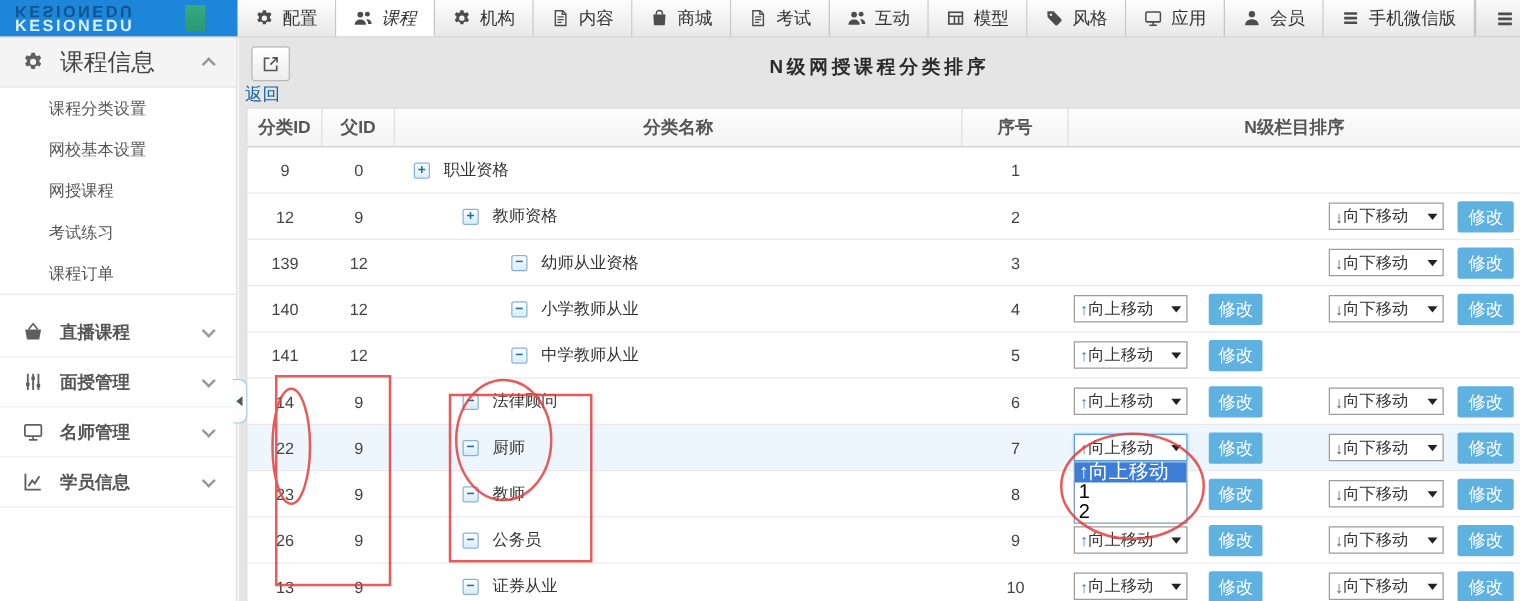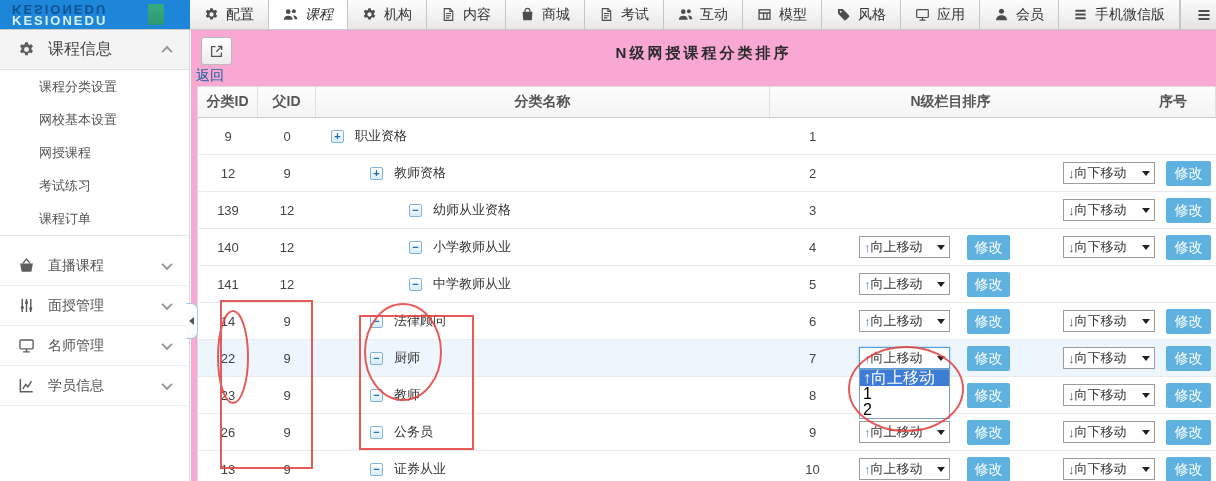--- a/index.html
+++ b/index.html
@@ -22,38 +22,38 @@
   .nav-item .ico svg { width:15px; height:15px; color:#4d4d4d; }
   .nav-more { margin-left:auto; flex:0 0 auto; display:flex; align-items:center; padding:0 15px;
               border-left:1px solid #c6c6c6; cursor:pointer; }
   .nav-more .ico svg { width:16px; height:16px; color:#4d4d4d; }
   .ico { display:inline-flex; align-items:center; }
 
   
   .sidebar { position:absolute; top:30px; left:0; bottom:0; width:190px; background:#fff;
              border-right:1px solid #d9d9d9; z-index:5; }
   .side-header { height:40px; display:flex; align-items:center; gap:13px; padding:0 18px; background:#f4f4f4;
-                 border-bottom:1px solid #e2e2e2; font-size:16px; color:#444; cursor:pointer; }
+                 border-bottom:1px solid #e2e2e2; font-size:19px; color:#444; cursor:pointer; }
   .side-header .ico svg, .side-group .ico svg { width:17px; height:17px; color:#5f5f5f; }
   .chev { width:8px; height:8px; border-right:2px solid #9a9a9a; border-bottom:2px solid #9a9a9a; margin-left:auto; flex:0 0 8px; }
   .chev.up { transform:rotate(-135deg) translate(-1px,-1px); }
   .chev.down { transform:rotate(45deg) translate(-1px,-1px); }
   .side-sub { border-bottom:1px solid #e8e8e8; }
   .side-sub-item { height:33px; line-height:33px; padding-left:39px; font-size:13px; color:#555; cursor:pointer; }
   .side-groups { margin-top:10px; }
   .side-group { height:40px; display:flex; align-items:center; gap:13px; padding:0 18px;
-                border-bottom:1px solid #efefef; font-size:14px; color:#555; cursor:pointer; }
+                border-bottom:1px solid #efefef; font-size:14px; color:#555; cursor:pointer;font-weight:bold; }
   .side-collapse { position:absolute; top:303px; left:186px; width:12px; height:36px; background:#fbfdff;
                    border:1px solid #a5c8e4; border-left:none; border-radius:0 7px 7px 0; z-index:20;
                    display:flex; align-items:center; justify-content:center; cursor:pointer; }
   .side-collapse::after { content:""; border-top:4px solid transparent; border-bottom:4px solid transparent;
                           border-right:5px solid #555; }
 
   
-  .content { position:absolute; top:30px; left:191px; right:0; bottom:0; background:#f9a8d4; overflow:hidden; }
+  .content { position:absolute; top:30px; left:191px; right:0; bottom:0; background:#e5e5e5; overflow:hidden; }
   .panel-btn { position:absolute; left:10px; top:7px; width:31px; height:28px; border:1px solid #b9b9b9; border-radius:3px;
                background:linear-gradient(#fff,#ececec); display:flex; align-items:center; justify-content:center; cursor:pointer; }
   .panel-btn .ico svg { width:15px; height:15px; color:#555; }
   .page-title { position:absolute; top:14px; left:0; right:0; text-align:center; font-size:15px; font-weight:bold;
                 letter-spacing:3px; color:#2b2b2b; }
   .back-link { position:absolute; left:5px; top:37px; font-size:14px; font-weight:normal; color:#15639e; cursor:pointer; }
 
   
   .table { position:absolute; left:6px; top:56px; right:0; border-top:1px solid #ddd; border-left:1px solid #ddd; }
   .thead { display:flex; height:31px; background:linear-gradient(#fdfdfd,#f4f4f4); border-bottom:1px solid #ccc; }
@@ -293,22 +293,22 @@
       </span>
     </div>
   <div class="page-title">N级网授课程分类排序</div>
   <div class="back-link">返回</div>
 
   <div class="table">
     <div class="thead" id="thead">
         <div class="th c-id">分类ID</div>
         <div class="th c-pid">父ID</div>
         <div class="th c-name">分类名称</div>
+        <div class="th c-seq">序号</div>
         <div class="th c-sort">N级栏目排序</div>
-        <div class="th c-seq">序号</div>
       </div>
     <div id="tbody">
         <div class="trow">
           <div class="td c-id">9</div>
           <div class="td c-pid">0</div>
           <div class="td c-name" style="padding-left: 15px;">
             <div class="tree-ico">+</div>
             <span class="cat-name">职业资格</span>
           </div>
           <div class="td c-seq">1</div>

